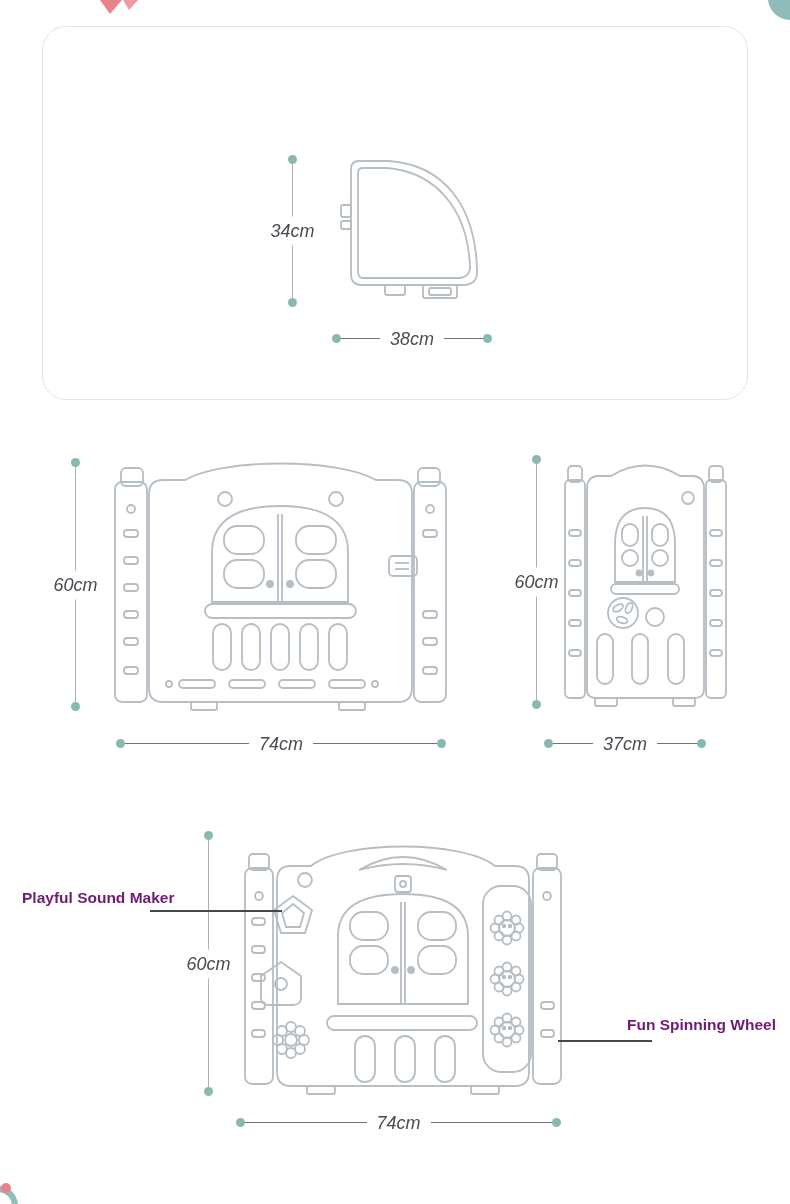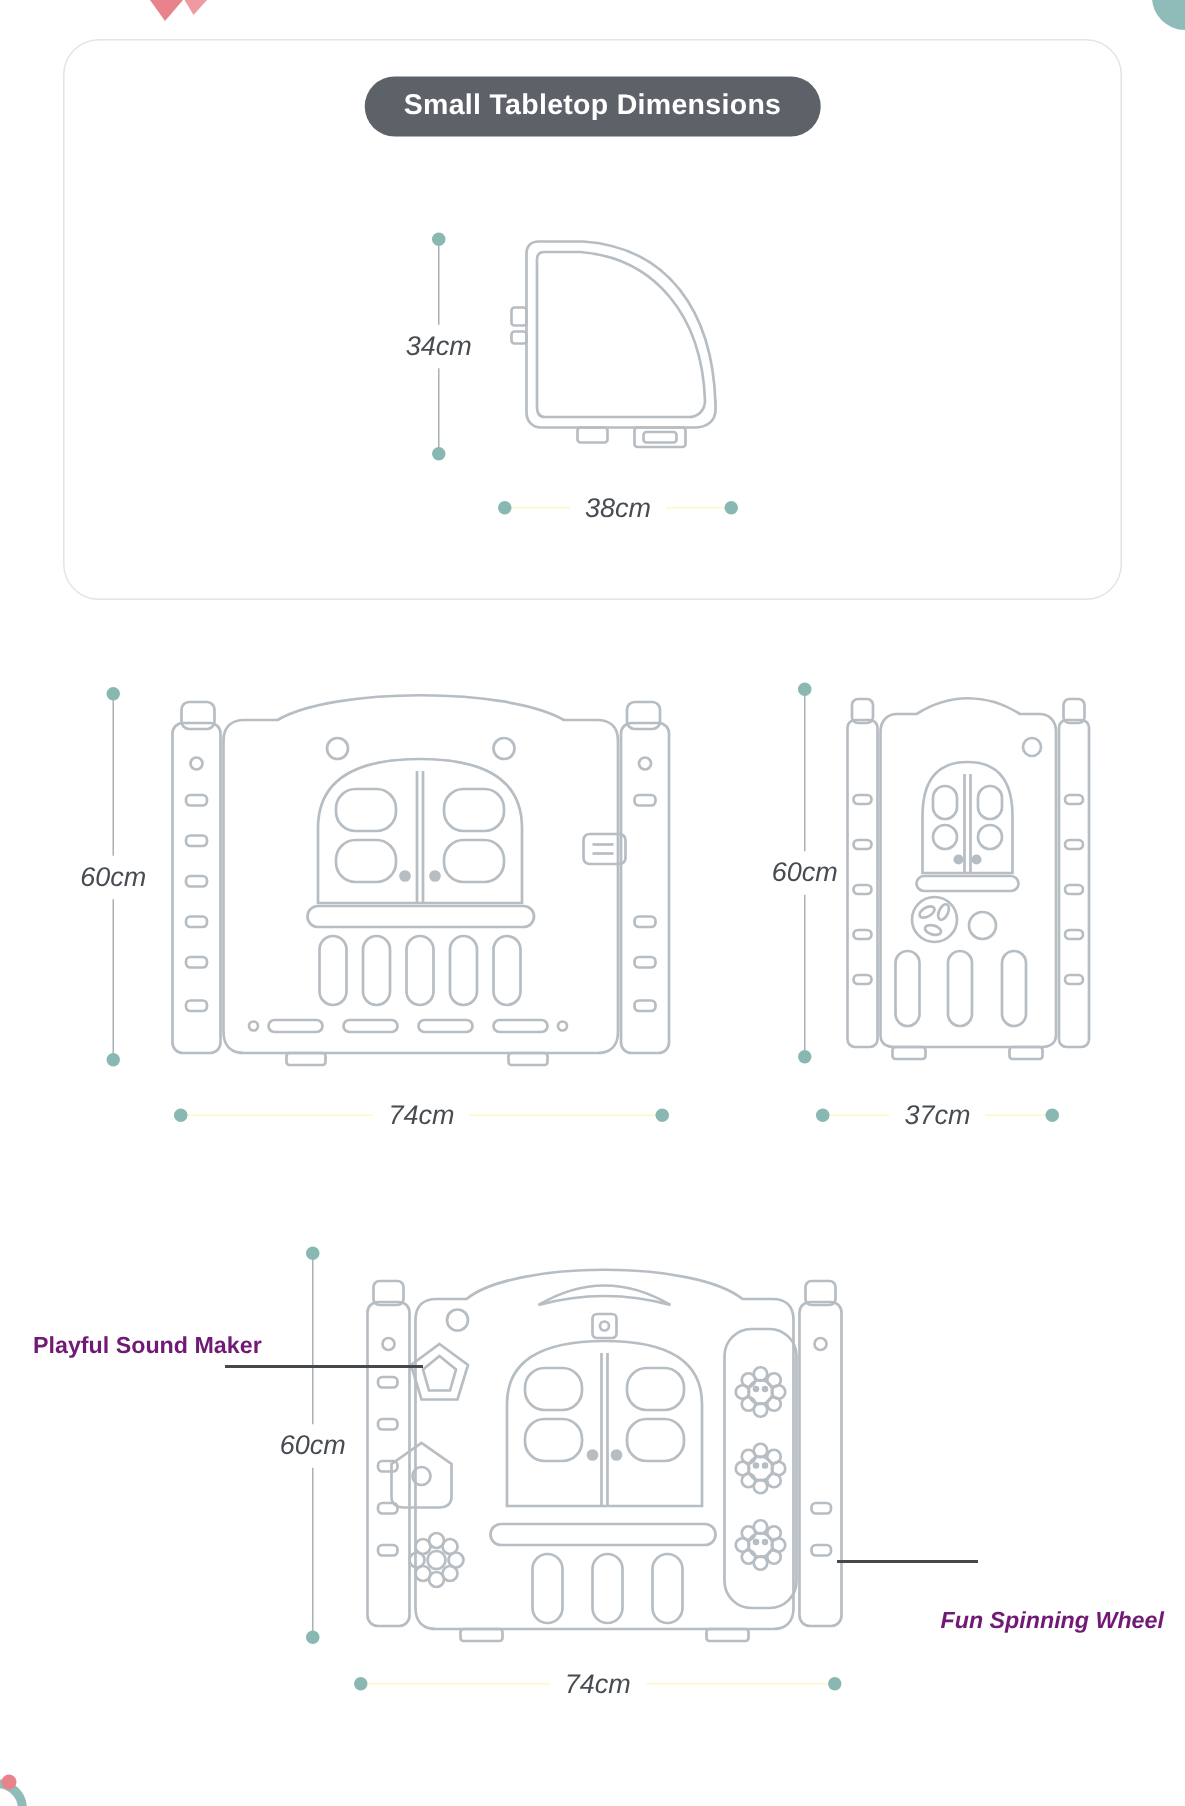--- a/index.html
+++ b/index.html
@@ -14,21 +14,21 @@
     position:absolute;left:42px;top:26px;width:704px;height:372px;
     border:1px solid #e4e4e4;border-radius:24px;background:#fff;
   }
   .badge{
     position:absolute;left:50%;top:24px;transform:translateX(-50%);
     background:#5d6268;color:#ffffff;font-weight:bold;font-size:19px;
     padding:9px 26px;border-radius:24px;white-space:nowrap;letter-spacing:.2px;
   }
   
   .vdim{position:absolute;width:1px;background:#aab0b4;}
-  .hdim{position:absolute;height:1px;background:#fef9c3;}
+  .hdim{position:absolute;height:1px;background:#737373;}
   .dim-dot{position:absolute;width:9px;height:9px;border-radius:50%;background:#89b8b3;}
   .vdim .dim-dot{left:-4px;}
   .vdim .dim-dot.start{top:-4px;}
   .vdim .dim-dot.end{bottom:-4px;}
   .hdim .dim-dot{top:-4px;}
   .hdim .dim-dot.start{left:-4px;}
   .hdim .dim-dot.end{right:-4px;}
   .dim-label{
     position:absolute;left:50%;top:50%;transform:translate(-50%,-50%);
     background:#ffffff;font-size:18px;color:#474c52;white-space:nowrap;font-style:italic;
@@ -54,21 +54,20 @@
   </svg>
   <svg class="decor" style="right:0;top:0;" width="34" height="30" viewBox="0 0 34 30">
     <circle cx="34" cy="-2" r="22" fill="#8fbcb8"></circle>
   </svg>
   <svg class="decor" style="left:0;bottom:0;" width="32" height="32" viewBox="0 0 32 32">
     <circle cx="-2" cy="34" r="17" fill="none" stroke="#8fbcb8" stroke-width="6"></circle>
     <circle cx="6" cy="16" r="5" fill="#e9838b"></circle>
   </svg>
 
   <div class="tabletop-box">
-    <div class="badge">Small Tabletop Dimensions</div>
 
     <div class="drawing" style="left:280px;top:128px;">
       <svg width="175" height="160" viewBox="0 0 175 160" fill="none" stroke="#b6bdc3" stroke-width="1.8">
         <g>
           <path d="M36,6 L66,6 C122,10 152,52 154,114 L154,118 C154,126 148,130 140,130 L38,130 C32,130 28,126 28,120 L28,14 C28,9 31,6 36,6 Z"></path>
           <path d="M40,13 L64,13 C114,17 145,56 147,112 C147,119 142,123 136,123 L40,123 C36,123 35,120 35,116 L35,18 C35,14 37,13 40,13 Z"></path>
         </g>
         <g>
           <rect x="18" y="50" width="10" height="12" rx="2"></rect>
           <rect x="18" y="66" width="10" height="8" rx="2"></rect>
@@ -357,16 +356,16 @@
   </div>
   <div class="hdim" style="left:240px;top:1122px;width:317px;">
     <span class="dim-dot start"></span>
     <span class="dim-dot end"></span>
     <span class="dim-label">74cm</span>
   </div>
 
   <div class="callout" style="left:22px;top:889px;">Playful Sound Maker</div>
   <div class="callout-line" style="left:150px;top:910px;width:132px;"></div>
 
-  <div class="callout" style="left:627px;top:1072px;font-style:italic;">Fun Spinning Wheel</div>
+  <div class="callout" style="left:627px;top:1016px;">Fun Spinning Wheel</div>
   <div class="callout-line" style="left:558px;top:1040px;width:94px;"></div>
 
 </div>
 
 </body></html>

